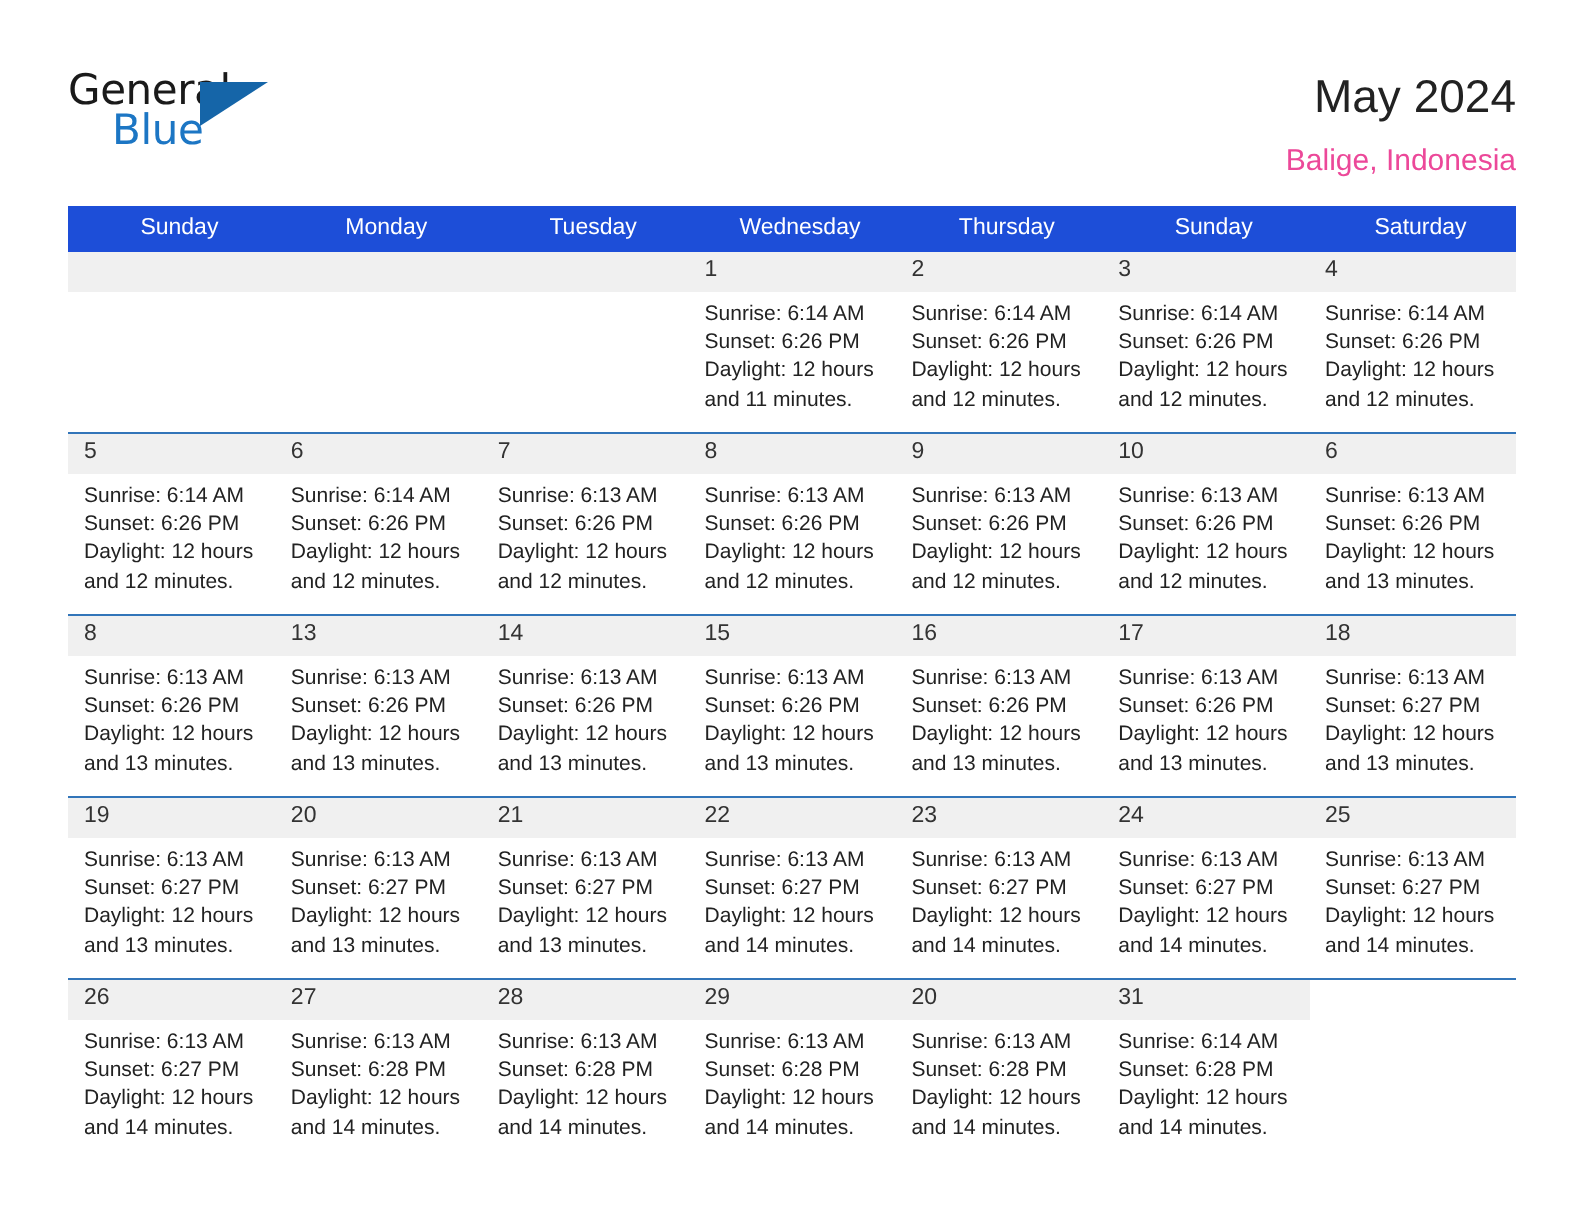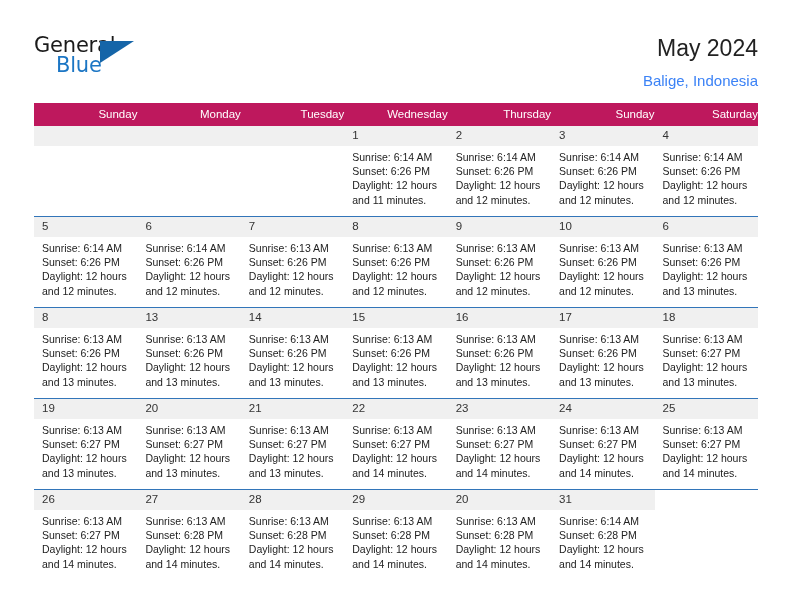--- a/index.html
+++ b/index.html
@@ -74,43 +74,43 @@
   }
   .month-title {
     font-size: 23px;
     color: #222222;
     line-height: 36px;
     font-weight: normal;
     font-family: "Liberation Sans", sans-serif;
   }
   .location {
     font-size: 15px;
-    color: #3b82f6;
+    color: #ec4899;
     line-height: 22px;
     margin-top: 4px;
     font-family: "Liberation Sans", sans-serif;
   }
 
   
   .cal {
     position: absolute;
     left: 34px;
     top: 103px;
     width: 724px;
     border-collapse: collapse;
     table-layout: fixed;
   }
   .cal col { width: 103.43px; }
 
   thead th {
-    background: #be185d;
+    background: #1d4ed8;
     color: #ffffff;
     font-size: 11.5px;
     font-weight: normal;
-    text-align: right;
+    text-align: center;
     padding: 5px 0 6px 8px;
     height: 11px;
     font-family: "Liberation Sans", sans-serif;
   }
 
   tbody td {
     vertical-align: top;
     padding: 0;
     height: 90px;
     border-top: 1.6px solid #3275b9;

